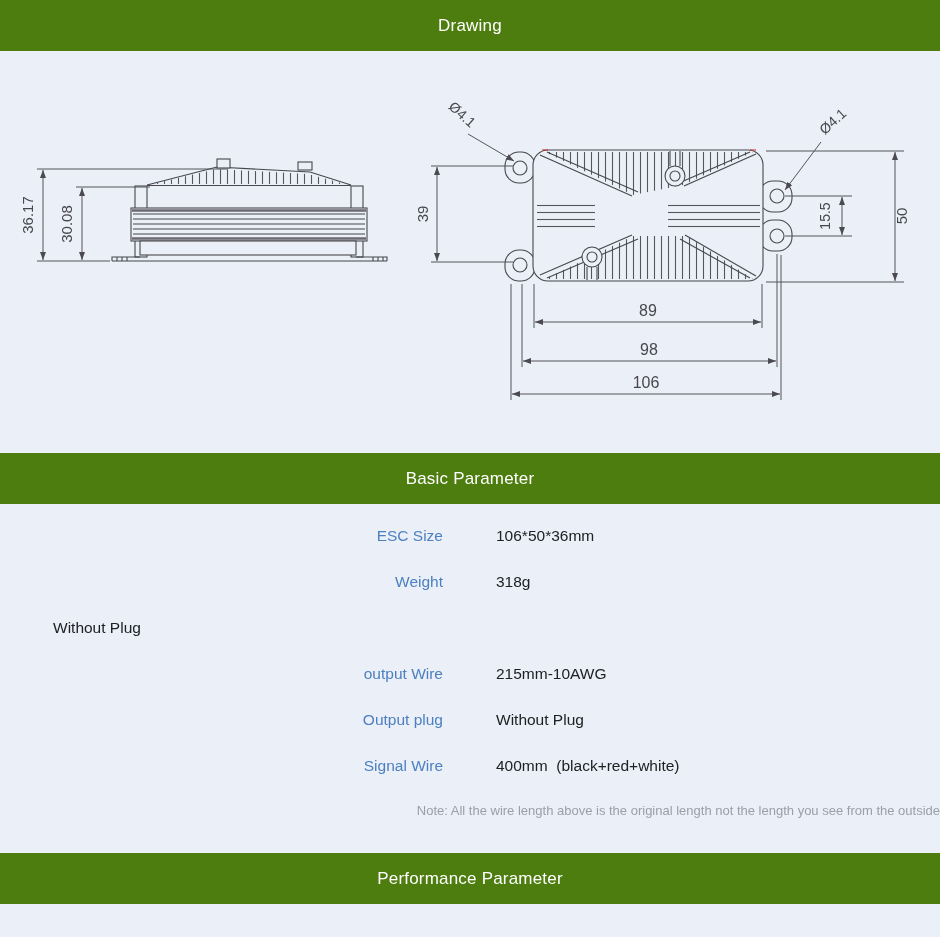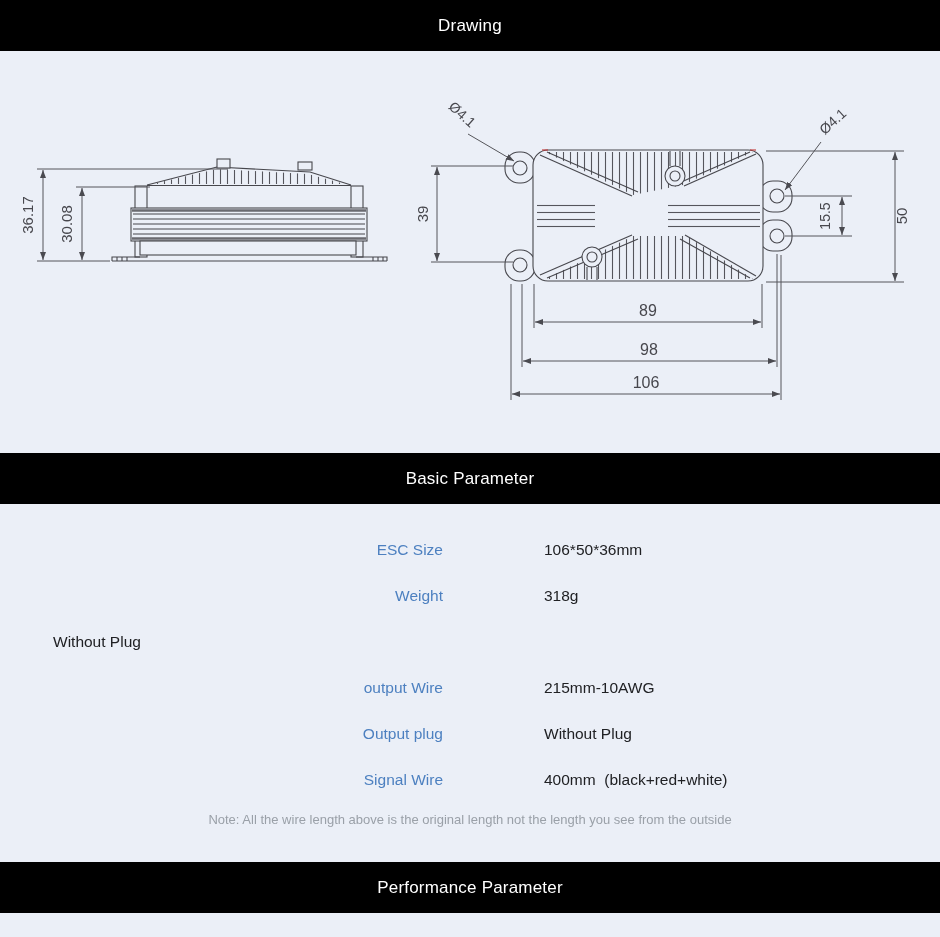--- a/index.html
+++ b/index.html
@@ -2,31 +2,31 @@
 <html><head>
 <meta charset="utf-8">
 <style>
   html,body{margin:0;padding:0;}
   body{
     width:940px;height:937px;overflow:hidden;
     background:#ebeff7;
     font-family:"Liberation Sans",sans-serif;
   }
   .banner{
-    height:51px;background:#000000;
+    height:51px;background:#4d7c0f;
     display:flex;align-items:center;justify-content:center;
     color:#ffffff;font-size:17px;letter-spacing:.2px;
   }
   .drawing-area{height:402px;background:#ebeff7;}
   svg{display:block;}
   .params{padding-top:23px;}
-  .param-row{display:flex;height:46px;align-items:center;gap:48px;}
+  .param-row{display:flex;height:46px;align-items:flex-start;}
   .param-label{width:443px;text-align:right;color:#4d80c0;font-size:15.5px;}
   .param-value{margin-left:53px;color:#202124;font-size:15.5px;white-space:pre-wrap;}
-  .note{margin-top:9px;text-align:center;color:#9aa0a8;font-size:13px;}
+  .note{text-align:right;color:#9aa0a8;font-size:13px;}
   .banner-performance{margin-top:35px;}
   .dim-text{fill:#47474d;font-family:"Liberation Sans",sans-serif;}
 </style>
 </head>
 <body>
 
 <div class="banner">
   <span>Drawing</span>
 </div>
 

